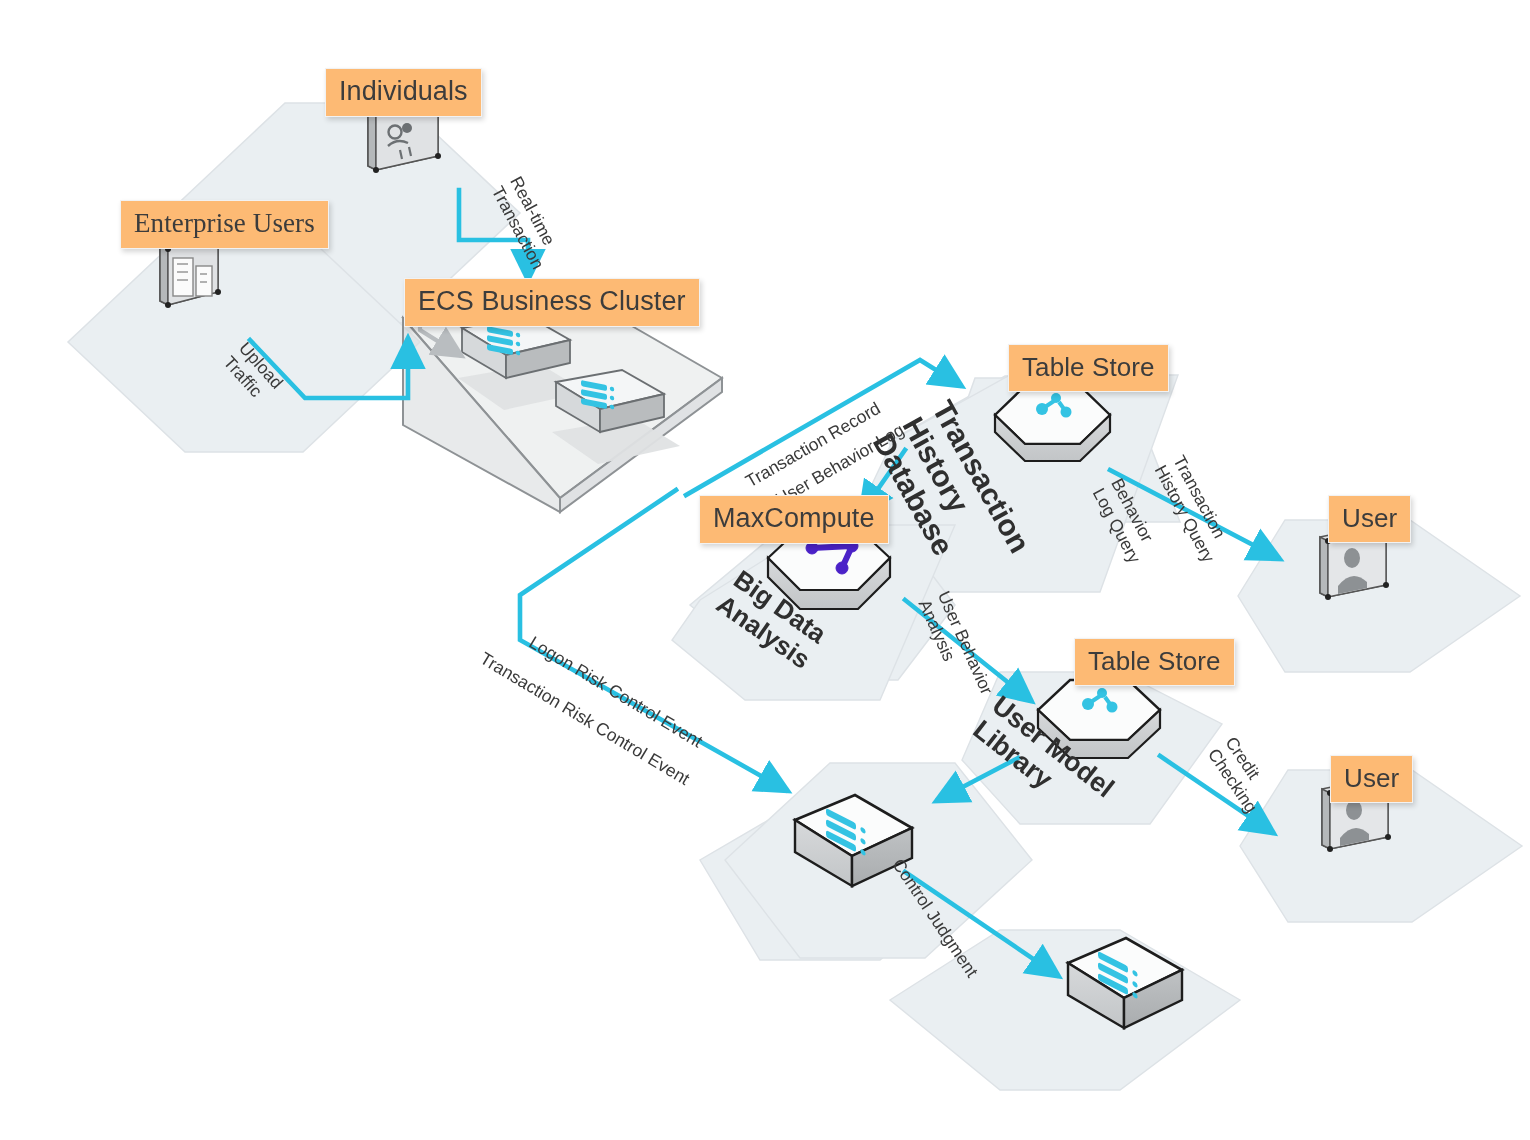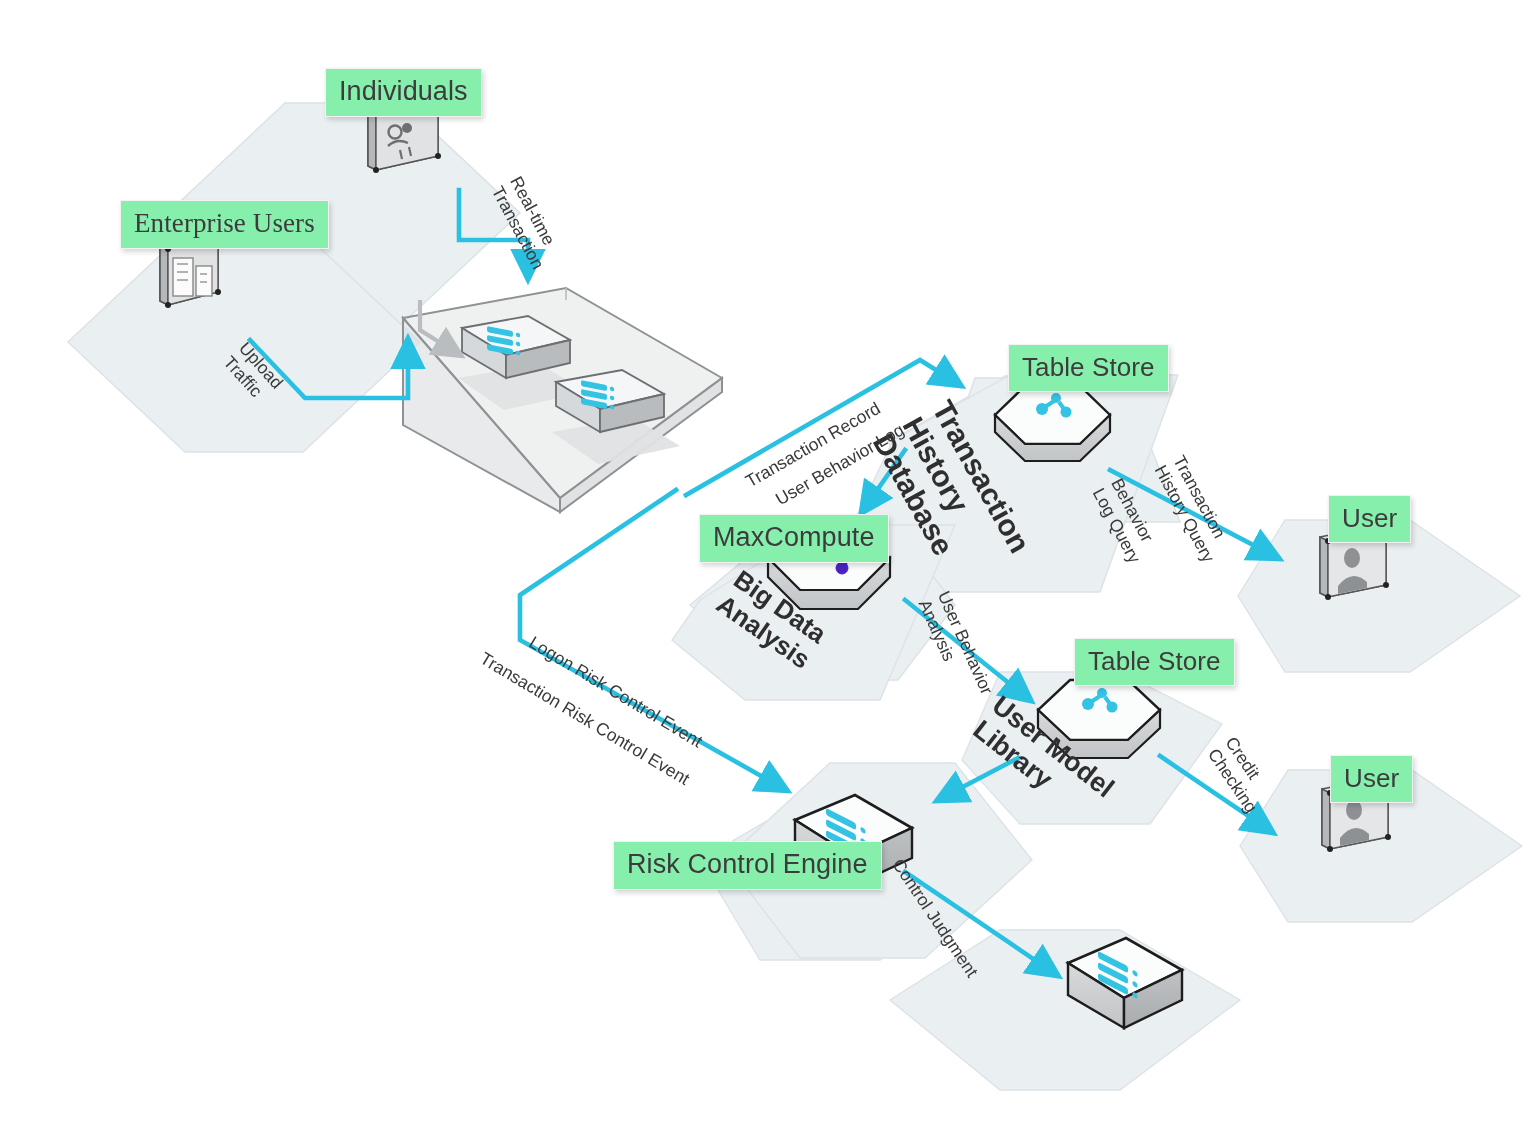--- a/index.html
+++ b/index.html
@@ -2,21 +2,21 @@
 <html><head>
 <meta charset="utf-8">
 <style>
   html,body{margin:0;padding:0;background:#ffffff;}
   body{width:1530px;height:1140px;overflow:hidden;
        font-family:"Liberation Sans","DejaVu Sans",sans-serif;}
   #stage{position:relative;width:1530px;height:1140px;background:#ffffff;}
   svg.layer{position:absolute;left:0;top:0;width:1530px;height:1140px;}
 
   
-  .plate{position:absolute;background:#86efac;color:#3c3c3c;
+  .plate{position:absolute;background:#fdba74;color:#3c3c3c;
          font-size:27px;line-height:1;letter-spacing:.1px;
          padding:9px 13px 11px 13px;white-space:nowrap;
          box-shadow:2px 3px 5px rgba(0,0,0,.16);
          border:1px solid #f2f2f2;z-index:40;}
   .plate.sm{font-size:26px;}
 
   
   .elabel{position:absolute;color:#3a3a3a;font-size:17.5px;line-height:1.18;
           white-space:nowrap;z-index:30;transform-origin:0 0;}
   
@@ -315,27 +315,27 @@
     <span>Credit</span><br>
     <span>Checking</span>
   </div>
 
   <div class="elabel" style="left:905px;top:855px;transform:rotate(56deg);">Control Judgment</div>
 
   <div class="plate" style="left:325px;top:68px;">Individuals</div>
 
   <div class="plate" style="left:120px;top:200px;font-family:Liberation Serif, serif;">Enterprise Users</div>
 
+  <div class="plate" style="left:404px;top:278px;">ECS Business Cluster</div>
 
   <div class="plate sm" style="left:1008px;top:344px;">Table Store</div>
 
-  <div class="plate" style="left:699px;top:495px;margin-top:19px;">MaxCompute</div>
+  <div class="plate" style="left:699px;top:495px;">MaxCompute</div>
 
   <div class="plate sm" style="left:1328px;top:495px;">User</div>
 
   <div class="plate sm" style="left:1074px;top:638px;">Table Store</div>
 
   <div class="plate sm" style="left:1330px;top:755px;">User</div>
 
-  <div class="plate" style="left:613px;top:841px;">Risk Control Engine</div>
 
 
 </div>
 
 </body></html>

